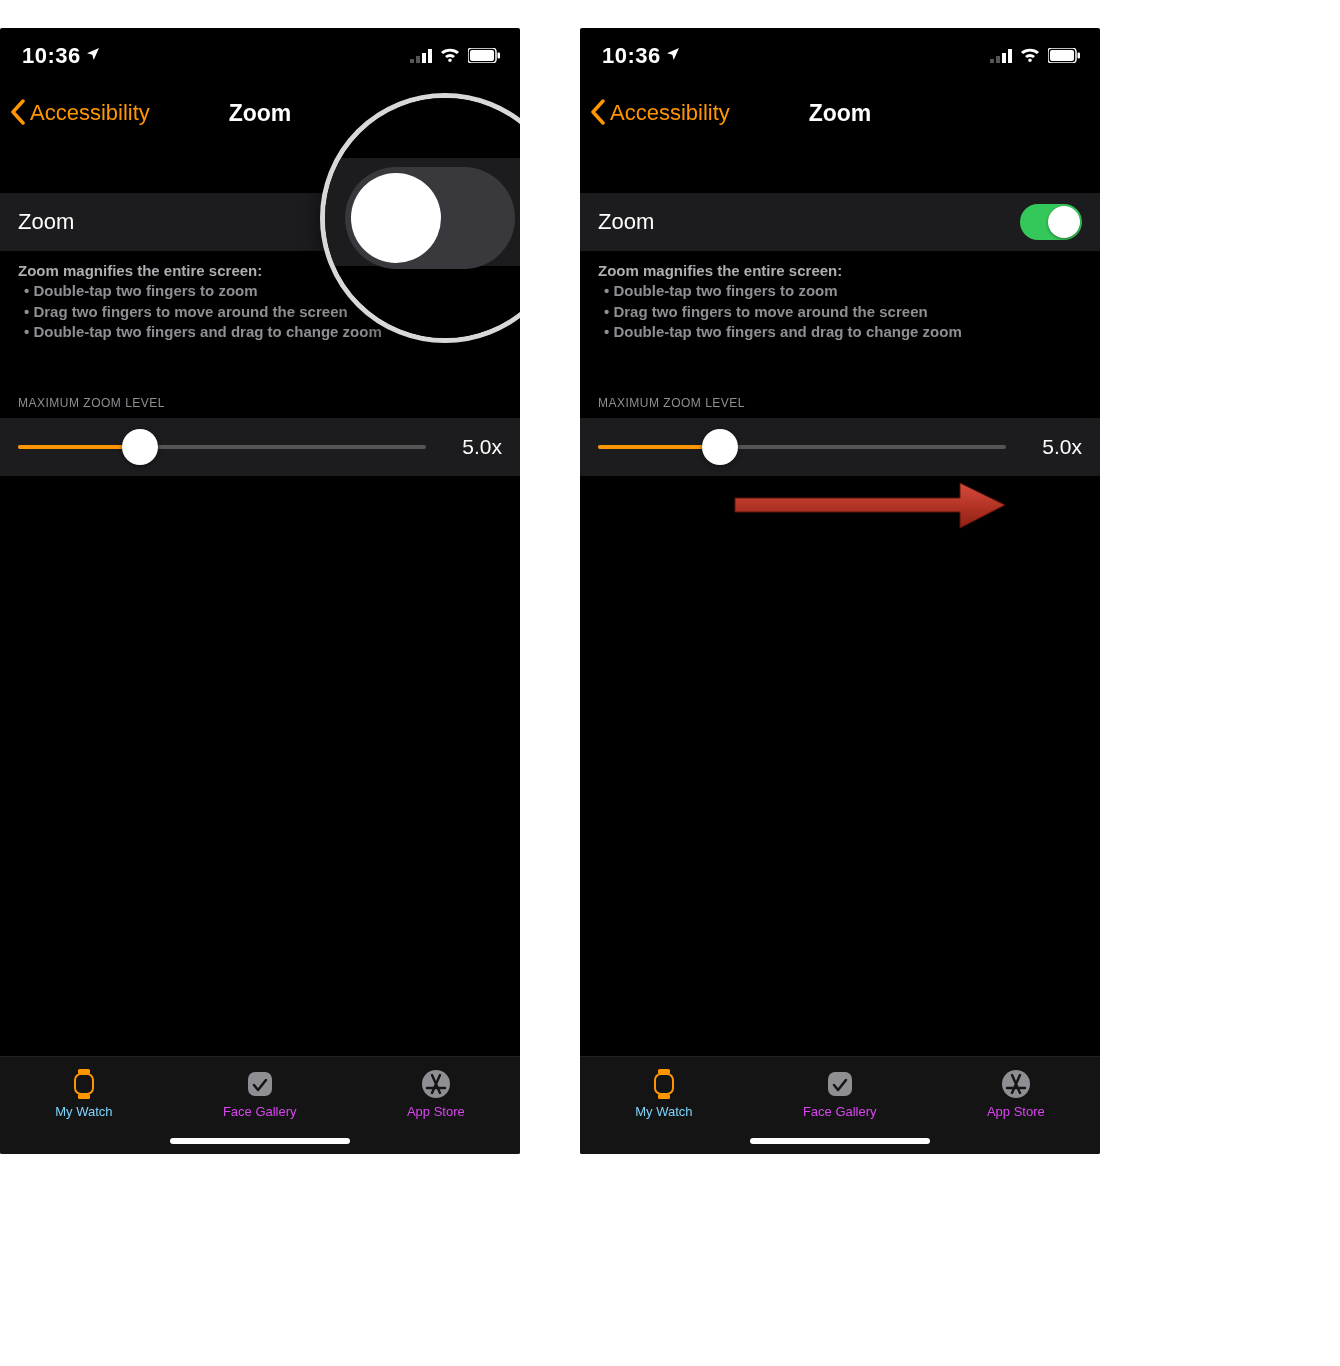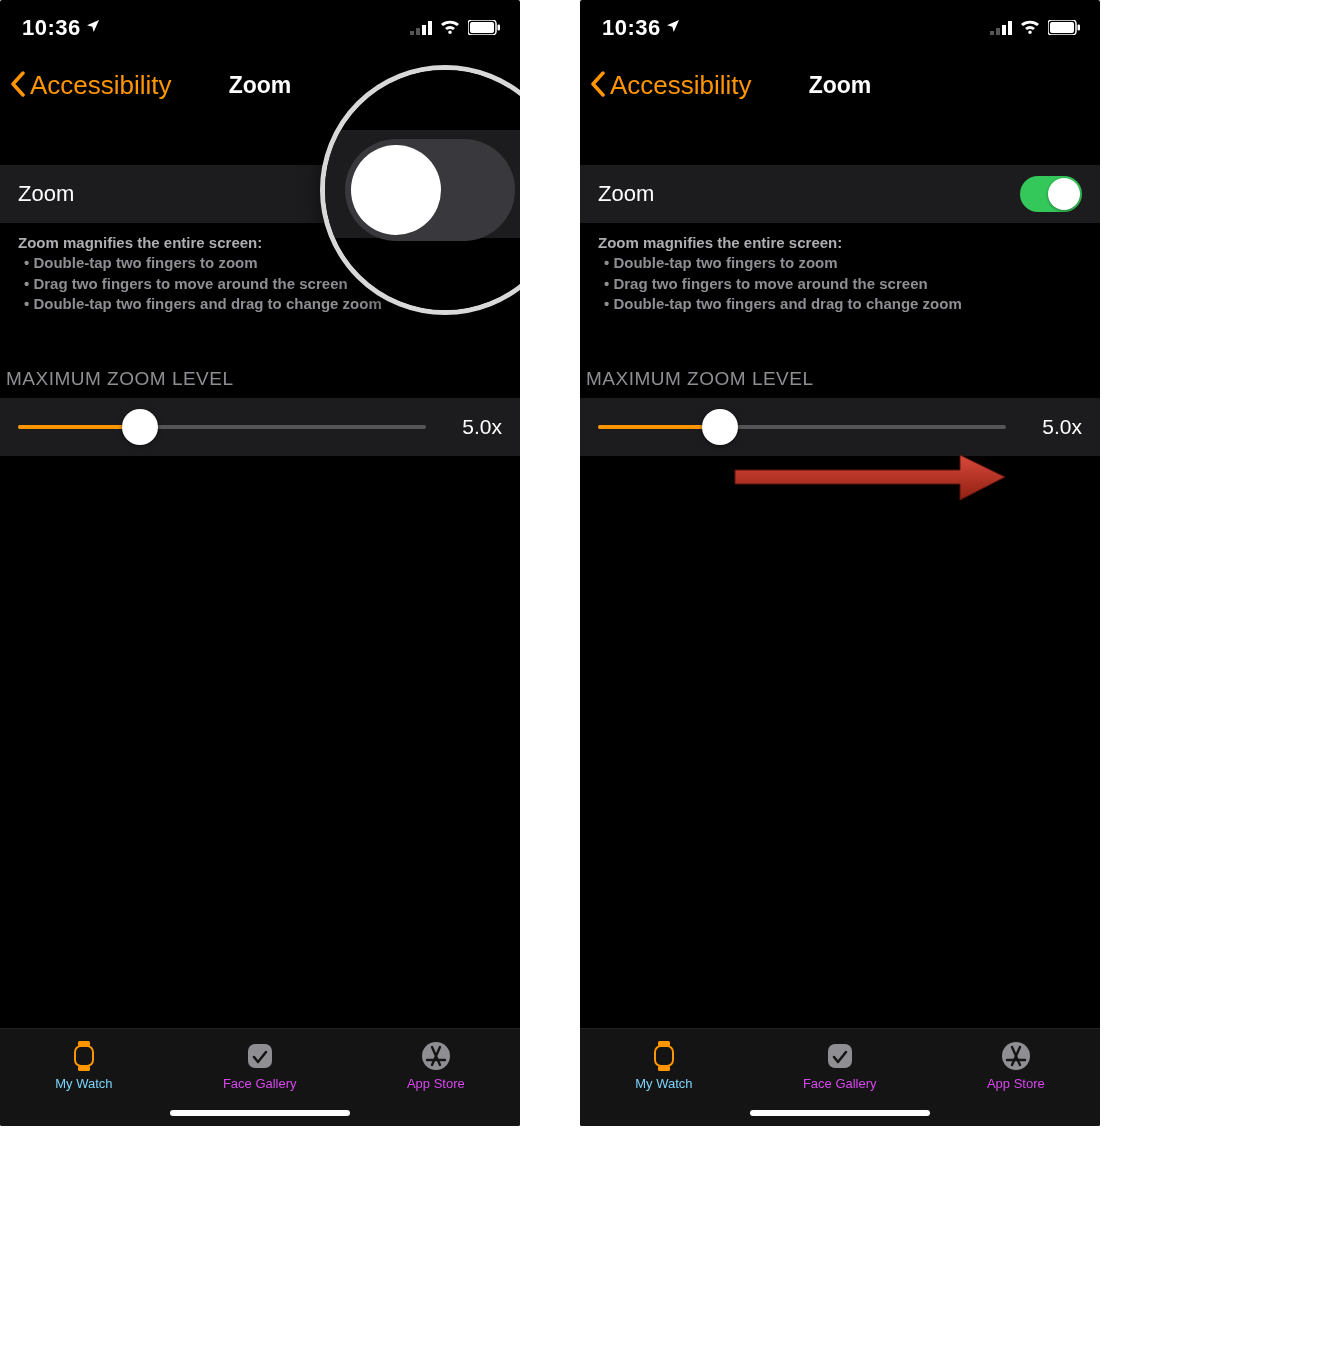--- a/index.html
+++ b/index.html
@@ -18,20 +18,21 @@
   .phone {
     width: 520px;
     height: 1126px;
     background: #000;
     color: #fff;
     position: relative;
     display: flex;
     flex-direction: column;
     overflow: hidden;
     border-radius: 2px;
+    margin-top: 28px;
   }
   
   .status-bar {
     height: 55px;
     display: flex;
     align-items: center;
     justify-content: space-between;
     padding: 0 20px 0 22px;
     font-size: 22px;
     font-weight: 600;
@@ -45,21 +46,21 @@
     height: 60px;
     display: flex;
     align-items: center;
     position: relative;
     padding: 0 10px;
   }
   .back-btn {
     display: flex;
     align-items: center;
     color: #ff9500;
-    font-size: 26px;
+    font-size: 22px;
     gap: 2px;
   }
   .back-chevron {
     width: 18px; height: 28px;
     display:inline-block;
   }
   .nav-title {
     position: absolute;
     left: 50%;
     transform: translateX(-50%);
@@ -107,23 +108,23 @@
     font-size: 15px;
     line-height: 1.35;
     font-weight: bold;
   }
   .hint .hint-title { color: #aeaeb2; }
   .hint ul { list-style: none; padding-left: 6px; }
   .hint ul li::before { content: "•  "; }
 
   
   .section-header {
-    padding: 48px 6px 8px;
+    padding: 48px 18px 8px;
     color: #8e8e93;
-    font-size: 19px;
+    font-size: 12px;
     letter-spacing: 0.5px;
     text-transform: uppercase;
   }
 
   
   .slider-row {
     background: #1c1c1e;
     height: 58px;
     display: flex;
     align-items: center;

